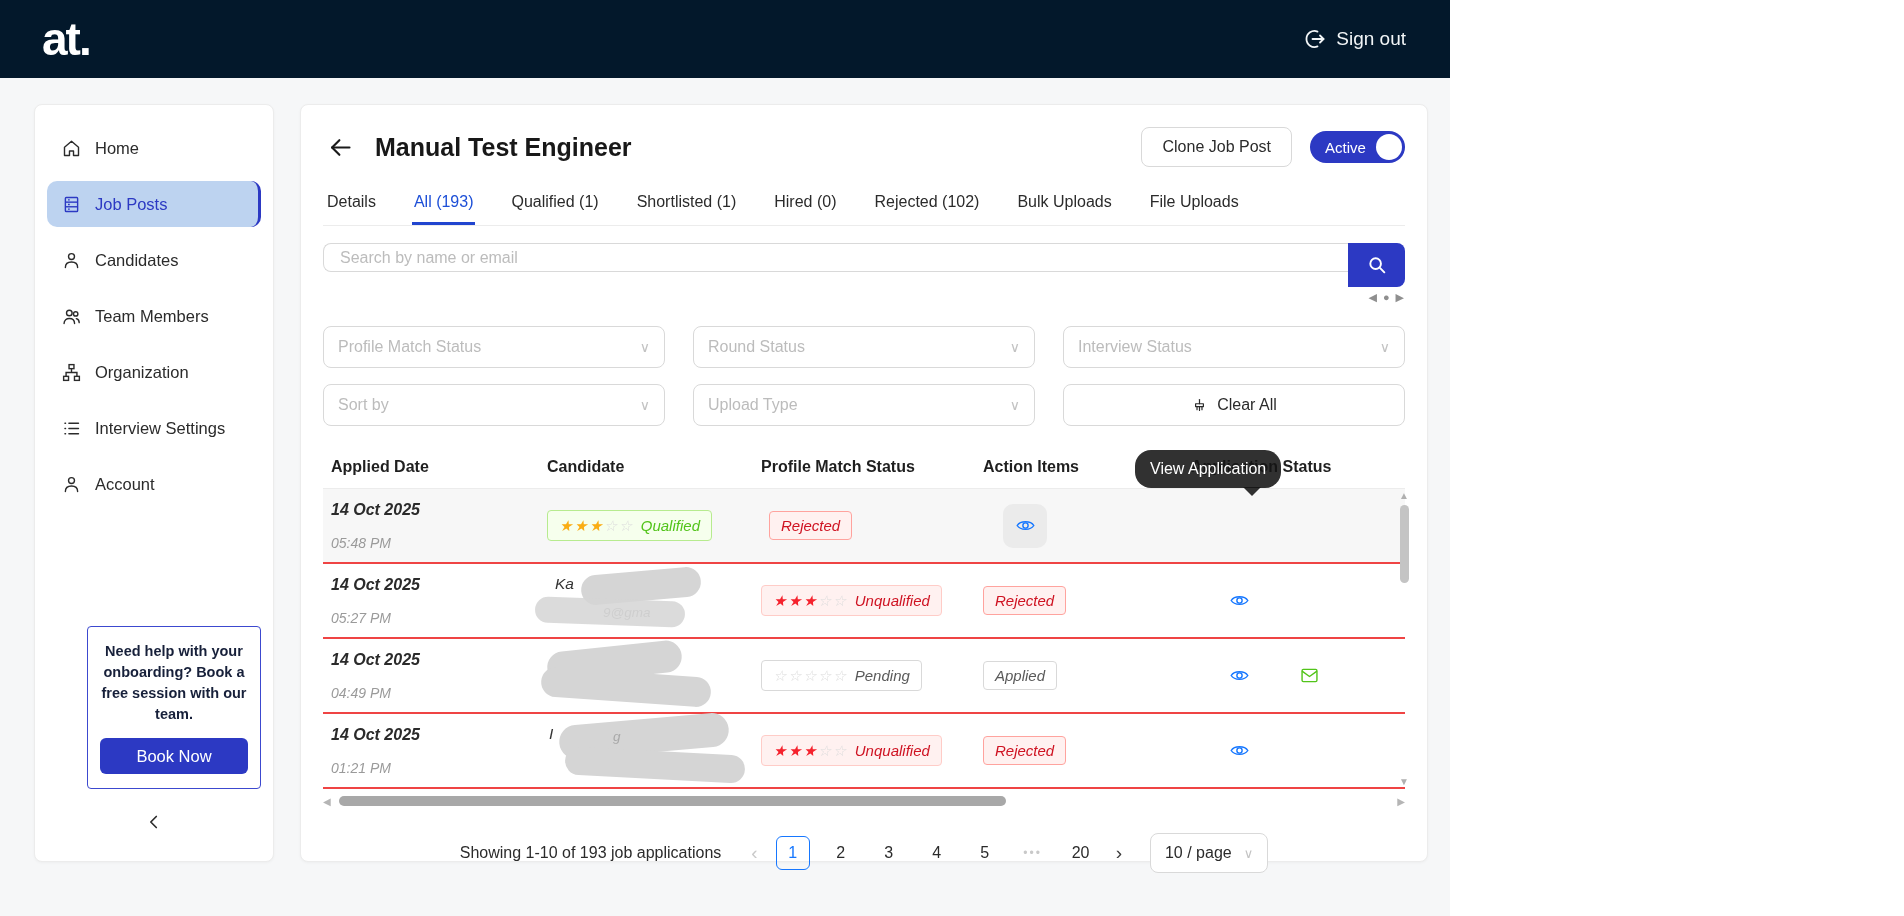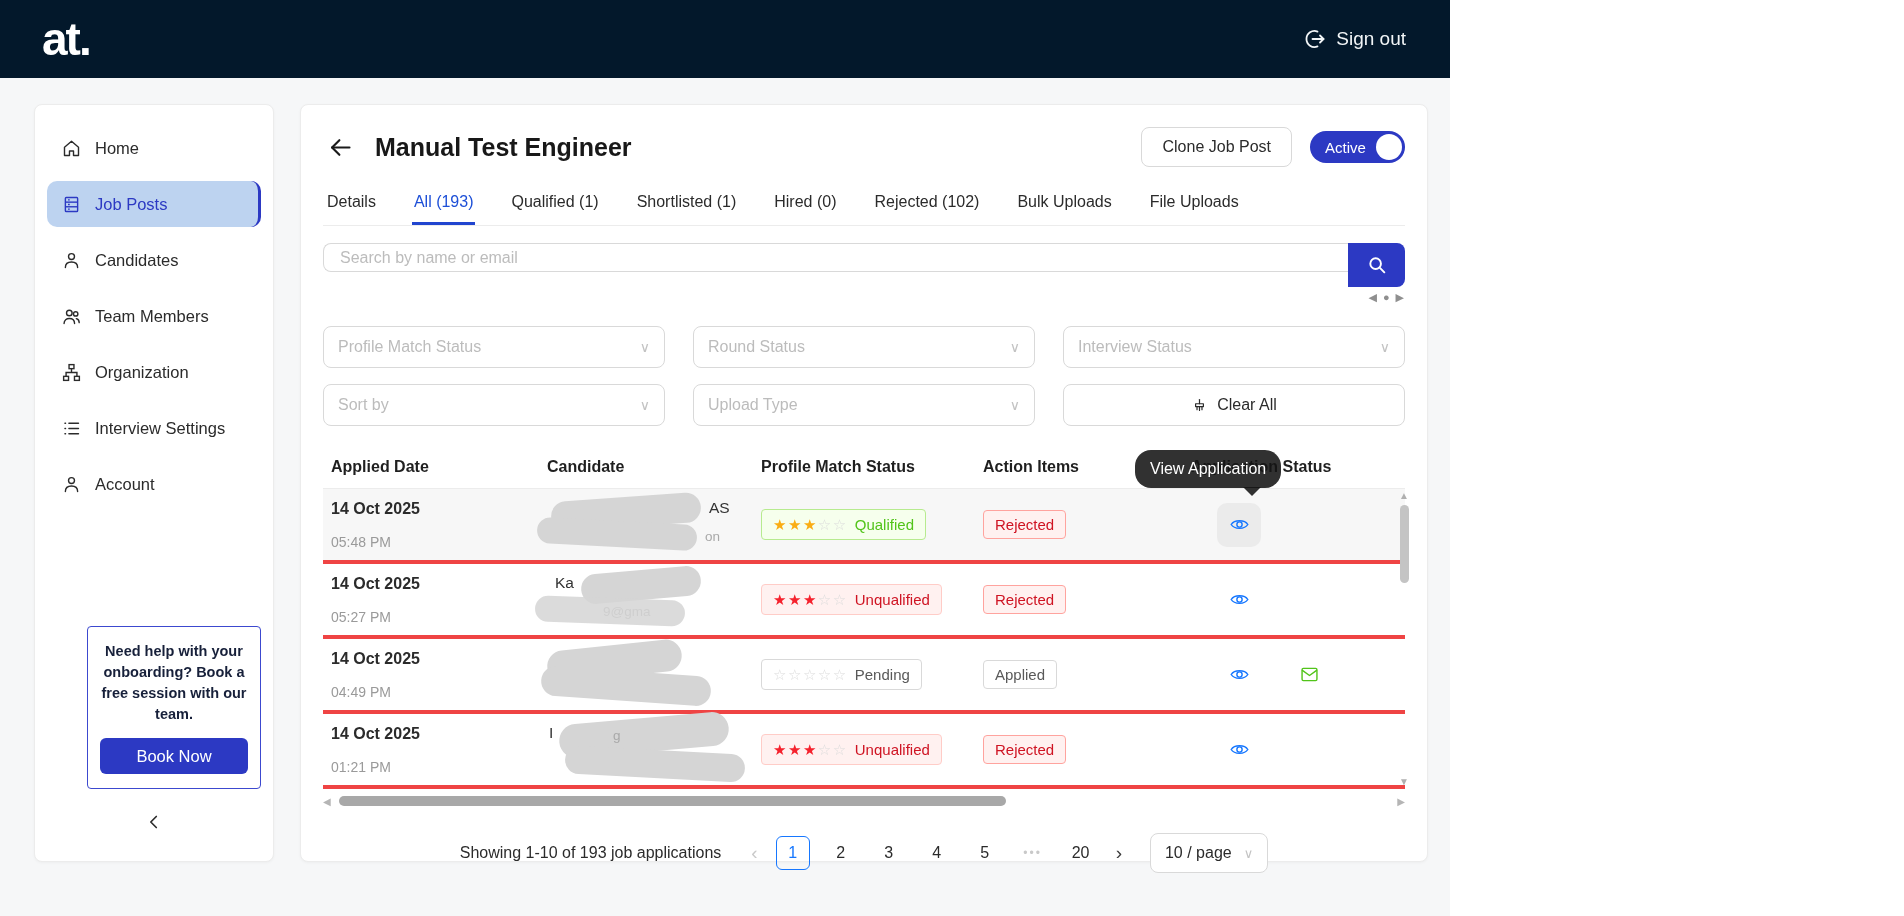--- a/index.html
+++ b/index.html
@@ -52,21 +52,21 @@
   .select-box { height:42px; border:1px solid #d9d9d9; border-radius:8px; background:#fff; display:flex; align-items:center; padding:0 14px; font-size:16px; color:#bcbcbc; cursor:pointer; }
   .select-box .chev { margin-left:auto; color:#c3c3c3; font-size:14px; }
   .clear-btn { height:42px; border:1px solid #d9d9d9; border-radius:8px; background:#fff; display:flex; align-items:center; justify-content:center; gap:9px; font-size:16px; color:#2b2b2b; font-family:inherit; cursor:pointer; }
 
   
   .table { margin-top:24px; position:relative; }
   .thead { display:flex; border-bottom:1px solid #ececec; }
   .th { font-size:16px; font-weight:bold; color:#1f1f1f; padding:8px 8px 12px 8px; }
   .c1 { width:216px; } .c2 { width:214px; } .c3 { width:222px; } .c4 { width:222px; } .c5 { flex:1; }
   .tbody { position:relative; }
-  .row { display:flex; align-items:center; height:75px; border-bottom:4px solid #ef4444; }
+  .row { display:flex; align-items:center; height:75px; border-bottom:2px solid #ef4444;font-style:italic; }
   .row.hov { background:#f7f7f7; }
   .td { padding:0 8px; }
   .date { font-size:16px; font-weight:bold; color:#2b2b2b; }
   .time { font-size:14px; color:#9a9a9a; margin-top:16px; }
   .cand { position:relative; height:60px; }
   .scrib { position:absolute; background:#d5d5d5; border-radius:18px; }
   .frag { position:absolute; font-size:15.5px; color:#333; }
   .frag.dim { color:#a9a9a9; font-size:13.5px; }
   .match-badge { display:inline-flex; align-items:center; gap:7px; padding:6px 11px; border-radius:4px; border:1px solid #d9d9d9; font-size:15px; }
   .match-badge .stars { font-size:15px; letter-spacing:1.5px; line-height:1; }
@@ -322,28 +322,20 @@
           <div class="th c4">Application Status</div>
         </div>
 
         <div class="tbody">
 
           <div class="row hov">
             <div class="td c1">
               <div class="date">14 Oct 2025</div>
               <div class="time">05:48 PM</div>
             </div>
-            <div class="td c2">
-              <div class="cand">
-                <span class="scrib" style="left:4px;top:2px;width:150px;height:30px;transform:rotate(-4deg);"></span>
-                <span class="scrib" style="left:-10px;top:26px;width:160px;height:26px;transform:rotate(3deg);"></span>
-                <span class="frag" style="left:162px;top:4px;">AS</span>
-                <span class="frag dim" style="left:158px;top:34px;">on</span>
-              </div>
-            </div>
             <div class="td c3">
               <span class="match-badge qualified">
                 <span class="stars"><span style="color:#faad14">★</span><span style="color:#faad14">★</span><span style="color:#faad14">★</span><span style="color:#dcdcdc">☆</span><span style="color:#dcdcdc">☆</span></span>
                 <span>Qualified</span>
               </span>
             </div>
             <div class="td c4">
               <span class="status-badge rejected">Rejected</span>
             </div>
             <div class="td c5 actions">

